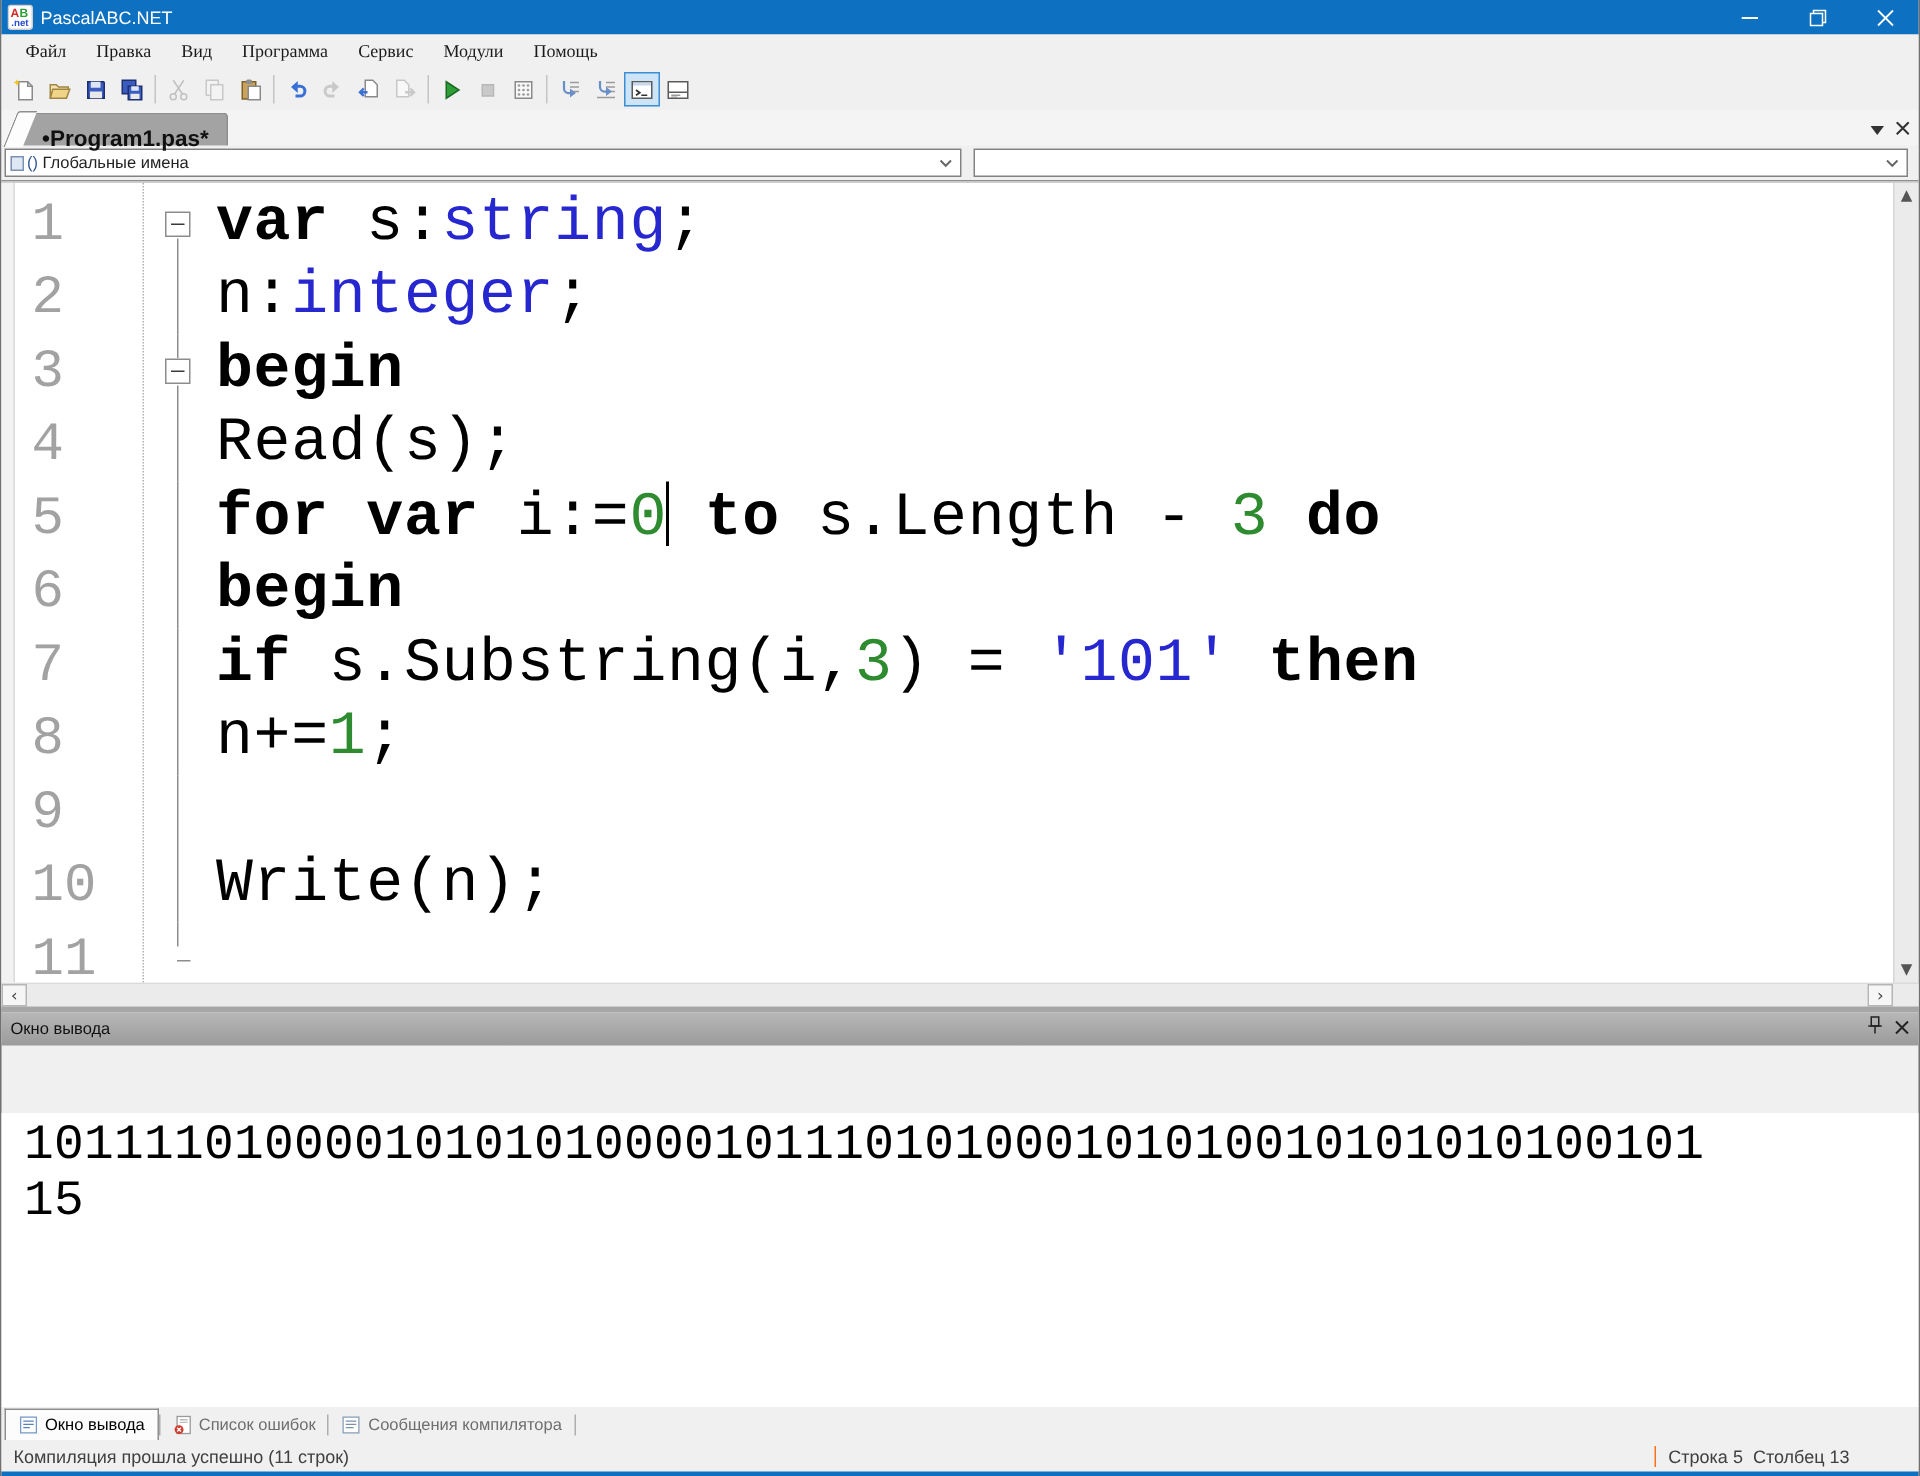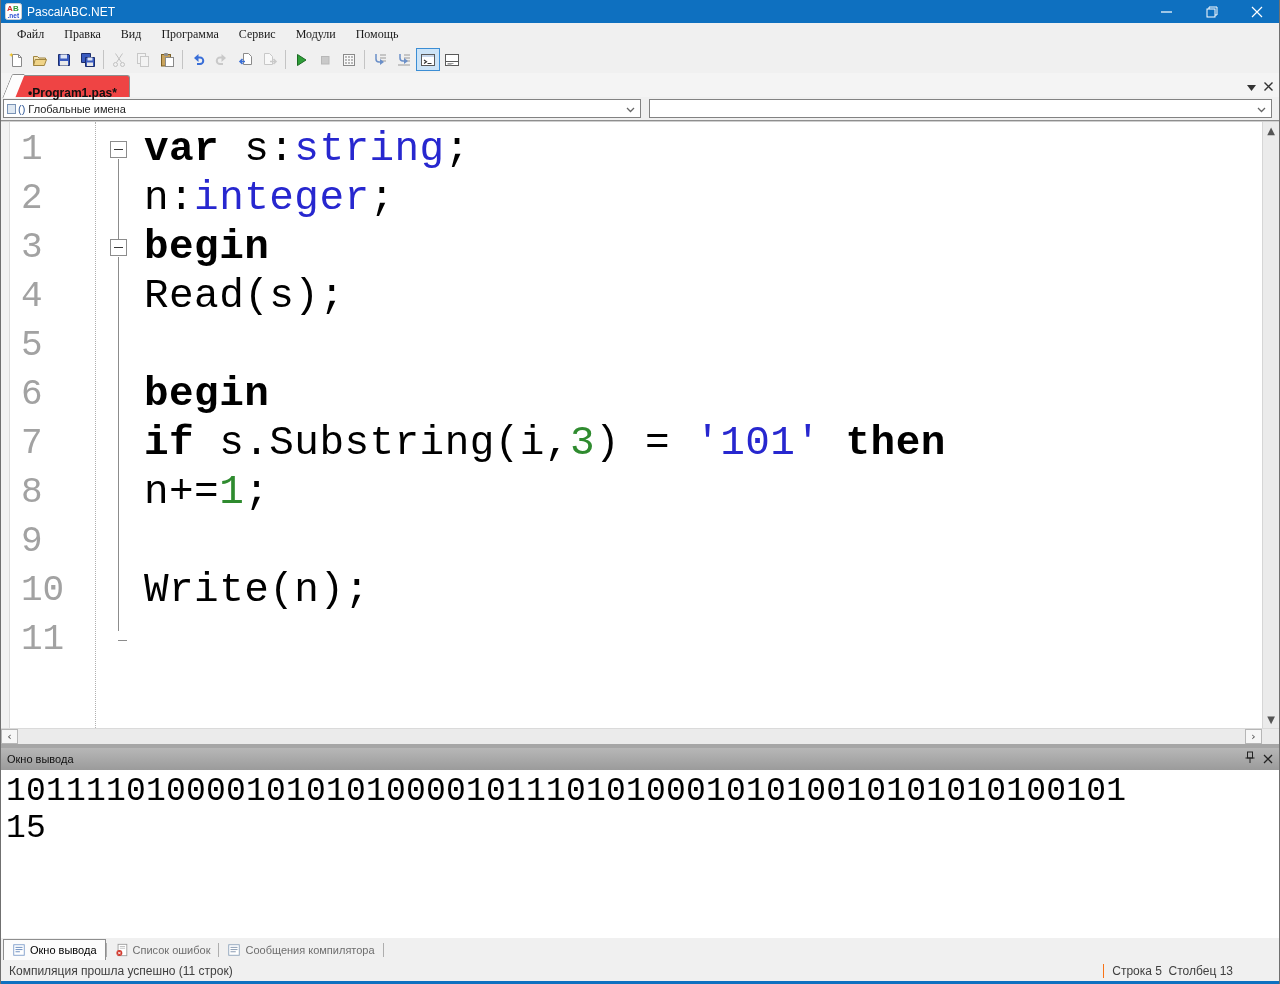--- a/index.html
+++ b/index.html
@@ -21,22 +21,22 @@
 
   
   .toolbar { height:27px; background:#f0f0f0; display:flex; align-items:center; padding-left:3px; flex:0 0 auto; }
   .tbtn { width:24px; height:23px; display:flex; align-items:center; justify-content:center; border:1px solid transparent; }
   .tbtn.active { border:1px solid #3b8dd4; background:#cde4f7; }
   .tbtn.disabled { opacity:.55; }
   .tsep { width:1px; height:19px; background:#c4c4c4; margin:0 3px; }
 
   
   .tabstrip { height:24px; background:#f4f4f4; display:flex; align-items:flex-end; padding-left:12px; position:relative; flex:0 0 auto; }
-  .doctab { height:22px; background:#ef4444; border:1px solid #8e8e8e; border-bottom:none; border-radius:3px 3px 0 0;
-            display:flex; align-items:center; padding:12px 12px 0 14px; font-size:12px; font-weight:bold; color:#111;
+  .doctab { height:22px; background:#a3a3a3; border:1px solid #8e8e8e; border-bottom:none; border-radius:3px 3px 0 0;
+            display:flex; align-items:center; padding:12px 12px 0 14px; font-size:15px; font-weight:bold; color:#111;
             transform:skewX(0); position:relative; }
   .doctab::before { content:''; position:absolute; left:-7px; bottom:-1px; width:12px; height:23px;
             background:#fdfdfd; border-left:1px solid #8e8e8e; transform:skewX(-22deg); border-top:1px solid #8e8e8e; border-radius:2px 0 0 0; }
   .doctab span { position:relative; }
   .strip-ctrl { position:absolute; right:6px; top:4px; display:flex; gap:8px; align-items:center; }
 
   
   .navrow { height:24px; background:#f0f0f0; display:flex; align-items:center; padding:2px 7px 2px 2px; gap:8px;
             border-bottom:1px solid #8e8e8e; flex:0 0 auto; }
   .combo { height:19px; background:#fff; border:1px solid #828282; display:flex; align-items:center; font-size:11px; color:#222; padding:0 2px 0 3px; }
@@ -76,21 +76,21 @@
   .hscroll { height:16px; display:flex; background:#ebebeb; border-top:1px solid #dadada; flex:0 0 auto; }
   .hbtn { width:17px; height:100%; background:#f6f6f6; border:1px solid #b6b6b6; display:flex; align-items:center; justify-content:center; color:#444; font-size:11px; font-family:"DejaVu Sans", sans-serif; }
   .htrack { flex:1; }
   .hcorner { width:17px; background:#ebebeb; }
 
   
   .splitter { height:4px; background:#a6a6a6; flex:0 0 auto; }
   .outhdr { height:22px; background:linear-gradient(#b7b7b7,#9b9b9b); display:flex; align-items:center; padding:0 6px; flex:0 0 auto; }
   .outhdr-title { font-size:11px; color:#111; }
   .outhdr-icons { margin-left:auto; display:flex; gap:7px; align-items:center; }
-  .outbody { height:168px; background:#fff; padding:3px 5px; overflow:hidden; flex:0 0 auto; }
+  .outbody { height:196px; background:#fff; padding:3px 15px; overflow:hidden; flex:0 0 auto;margin-top:45px; }
   .out-line { white-space:pre; font:33px/37px "Liberation Mono", monospace; letter-spacing:.2px; color:#000; }
 
   
   .btabs { height:22px; background:#f0f0f0; display:flex; align-items:flex-end; padding-left:2px; flex:0 0 auto; }
   .btab { height:21px; display:flex; align-items:center; gap:4px; padding:0 8px; font-size:11px; color:#6e6e6e; }
   .btab.active { background:#fcfcfc; border:1px solid #8e8e8e; border-bottom:none; color:#000; }
   .btab-sep { width:1px; height:14px; background:#aeaeae; margin-bottom:3px; }
 
   
   .statusbar { height:21px; background:#f0f0f0; display:flex; align-items:center; font-size:12px; color:#404040; padding:0 8px; flex:0 0 auto; }
@@ -350,20 +350,21 @@
             <span class="fold">
               <span class="fv fv-full"></span>
             </span>
             <span class="codeln"><span class="pl">Read(s);</span></span>
           </div>
           <div class="ed-row">
             <span class="lnum">5</span>
             <span class="fold">
               <span class="fv fv-full"></span>
             </span>
+            <span class="codeln"><span class="kw">for</span><span class="pl"> </span><span class="kw">var</span><span class="pl"> i:=</span><span class="cnum">0</span><span class="caret"></span><span class="pl"> </span><span class="kw">to</span><span class="pl"> s.Length - </span><span class="cnum">3</span><span class="pl"> </span><span class="kw">do</span></span>
           </div>
           <div class="ed-row">
             <span class="lnum">6</span>
             <span class="fold">
               <span class="fv fv-full"></span>
             </span>
             <span class="codeln"><span class="kw">begin</span></span>
           </div>
           <div class="ed-row">
             <span class="lnum">7</span>

